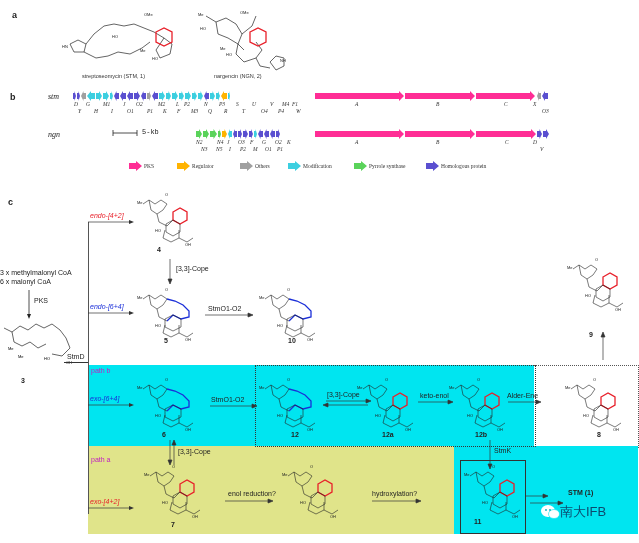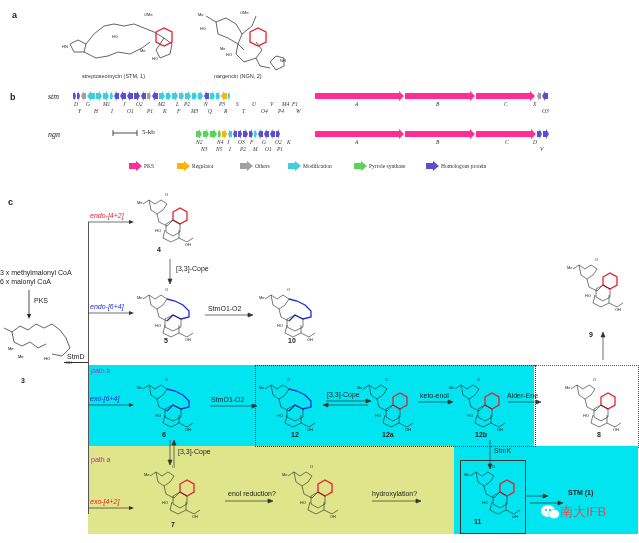--- a/index.html
+++ b/index.html
@@ -12,21 +12,21 @@
   .legend-item{position:absolute;display:flex;align-items:center;font-family:"Liberation Serif",serif;font-size:5.5px;color:#333;white-space:nowrap;}
   .legend-item svg{margin-right:2px;}
   .rxn{font-size:7px;white-space:nowrap;position:absolute;}
   .cmpd{font-size:7px;font-weight:bold;position:absolute;}
   .pathlbl{font-size:7px;color:#c020c0;position:absolute;}
   .bg-cyan{background:#00e5f0;position:absolute;}
   .bg-olive{background:#e0e48a;position:absolute;}
   .hline{position:absolute;height:1px;background:#333;}
   .vline{position:absolute;width:1px;background:#555;}
   .mol{position:absolute;}
-  .watermark{position:absolute;display:flex;align-items:center;font-size:13px;color:#ef4444;}
+  .watermark{position:absolute;display:flex;align-items:center;font-size:13px;color:#0c4a6e;}
 </style>
 </head>
 <body>
 
 <div class="abs panel-letter" style="left:12px;top:10px;">a</div>
 
 <svg class="mol" style="left:60px;top:4px;" width="120" height="62">
   <g fill="none" stroke="#222" stroke-width="0.7">
     <polyline points="10,40 18,36 26,40 24,48 14,48 10,40"></polyline>
     <polyline points="26,40 34,30 44,22 54,20 64,22 74,20 84,24 94,28 104,34"></polyline>
@@ -118,21 +118,21 @@
     <polygon points="476,131 531,131 531,129 536,134 531,139 531,137 476,137" fill="#ff2d95"></polygon>
     <polygon points="537,131 539.5,131 539.5,129 542,134 539.5,139 539.5,137 537,137" fill="#5a4fd0"></polygon>
     <polygon points="543,131 546,131 546,129 549,134 546,139 546,137 543,137" fill="#5a4fd0"></polygon>
   </svg>
 
 <svg class="abs" style="left:112px;top:129px;" width="28" height="8">
   <line x1="1" y1="4" x2="25" y2="4" stroke="#222" stroke-width="0.8"></line>
   <line x1="1" y1="1" x2="1" y2="7" stroke="#222" stroke-width="0.8"></line>
   <line x1="25" y1="1" x2="25" y2="7" stroke="#222" stroke-width="0.8"></line>
 </svg>
-<div class="abs" style="left:142px;top:128px;font-family:Liberation Serif, serif;font-size:7px;">5-kb</div>
+<div class="abs" style="left:142px;top:128px;font-family:Liberation Mono, monospace;font-size:7px;">5-kb</div>
 
 <div id="legend"></div>
 
 <div class="abs panel-letter" style="left:8px;top:197px;">c</div>
 
 <div class="bg-cyan" style="left:88px;top:365px;width:450px;height:81px;"></div>
 <div class="abs" style="left:534px;top:365px;width:104px;height:81px;background:#fff;border:1px dotted #555;border-left:none;"></div>
 <div class="bg-olive" style="left:88px;top:446px;width:366px;height:88px;"></div>
 <div class="bg-cyan" style="left:454px;top:446px;width:184px;height:88px;"></div>
 <div class="abs" style="left:255px;top:365px;width:279px;height:80px;border:1px dotted #333;"></div>

